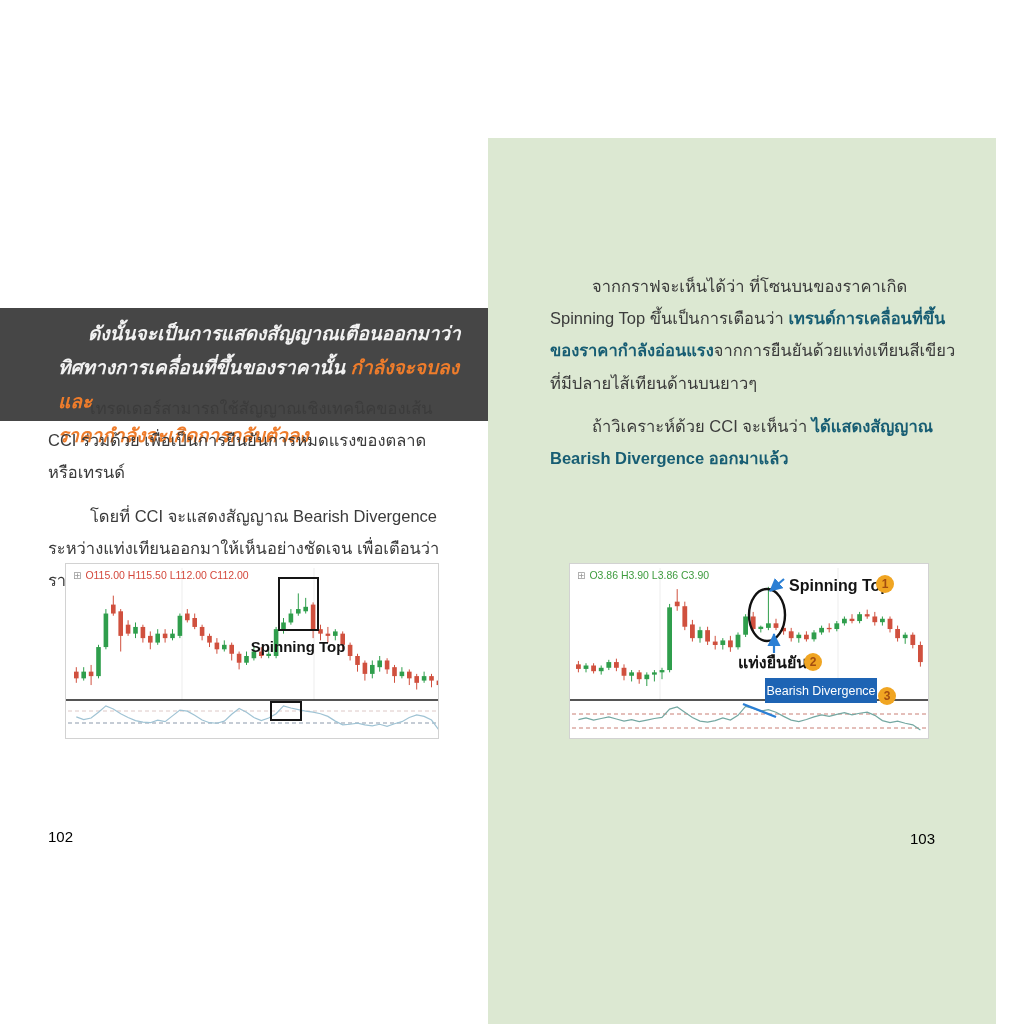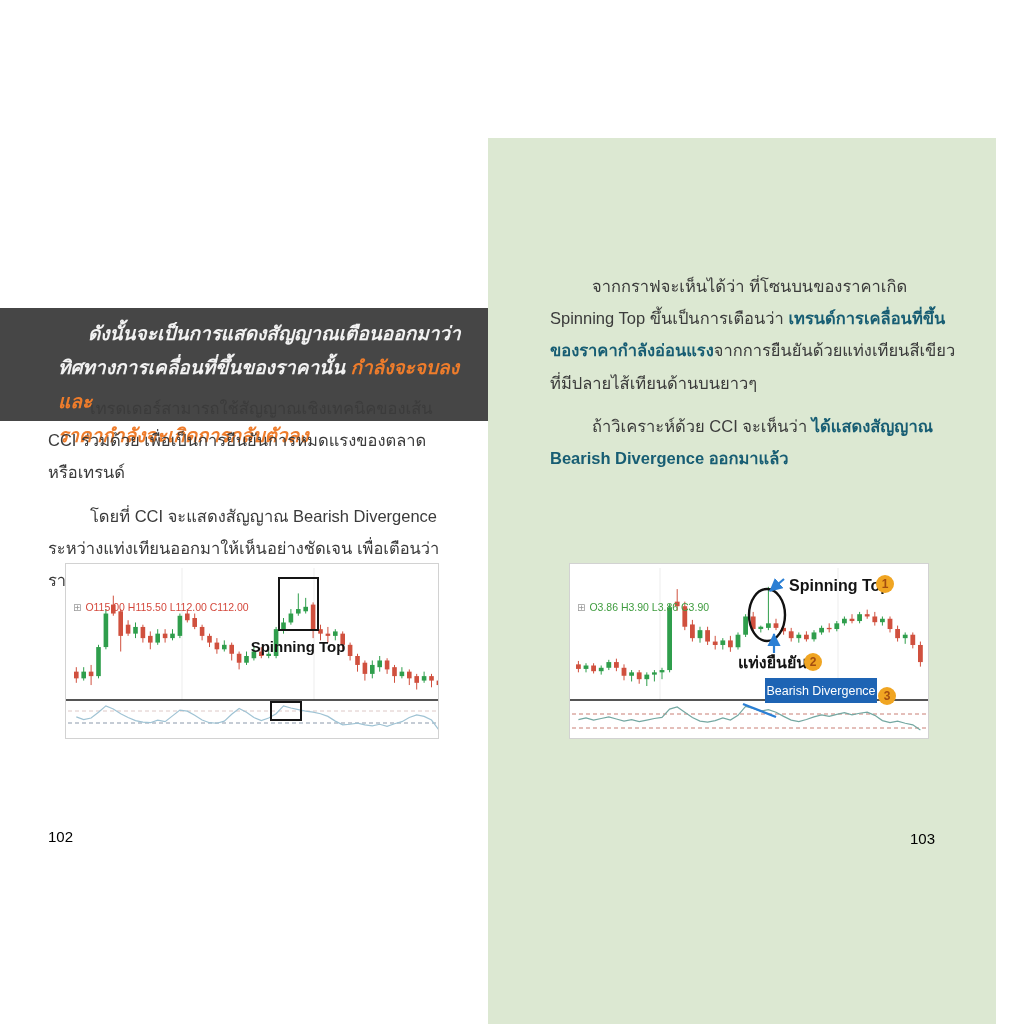--- a/index.html
+++ b/index.html
@@ -19,21 +19,21 @@
   .body-text{position:absolute;font-size:16.5px;line-height:1.95;color:#3b3b3b;}
   .body-text p{margin:0 0 11px 0;text-indent:42px;}
   .lt{left:48px;top:392px;width:392px;}
   .rt{left:62px;top:132px;width:418px;}
   .em-run{font-weight:700;color:#175d73;}
 
   .chart{position:absolute;background:#ffffff;border:1px solid #d2d2d2;margin:0;}
   .chart-l{left:65px;top:563px;width:372px;height:174px;}
   .chart-r{left:81px;top:425px;width:358px;height:174px;}
   .chart svg{position:absolute;left:0;top:0;}
-  .chart-header{position:absolute;left:7px;top:5px;font-size:10.5px;white-space:nowrap;z-index:2;margin-top:32px;}
+  .chart-header{position:absolute;left:7px;top:5px;font-size:10.5px;white-space:nowrap;z-index:2;}
   .ohlc-icon{color:#9a9a9a;margin-right:4px;font-size:10px;}
 
   .pagenum{position:absolute;font-size:15px;color:#000000;}
   .pn-left{left:48px;top:828px;}
   .pn-right{left:422px;top:692px;text-align:center;}
 </style>
 </head>
 <body>
 
 <div class="canvas">

